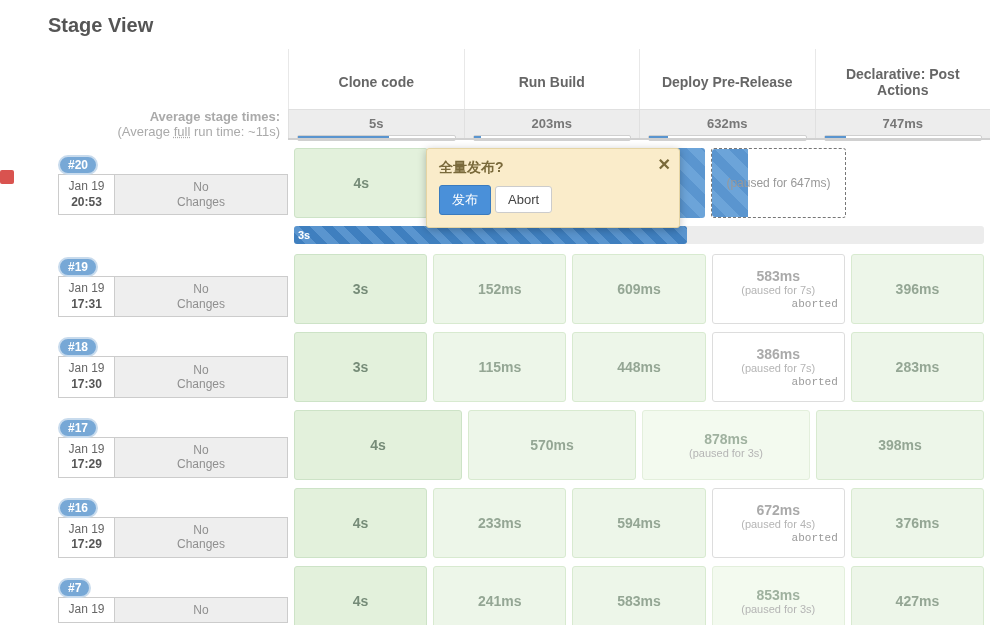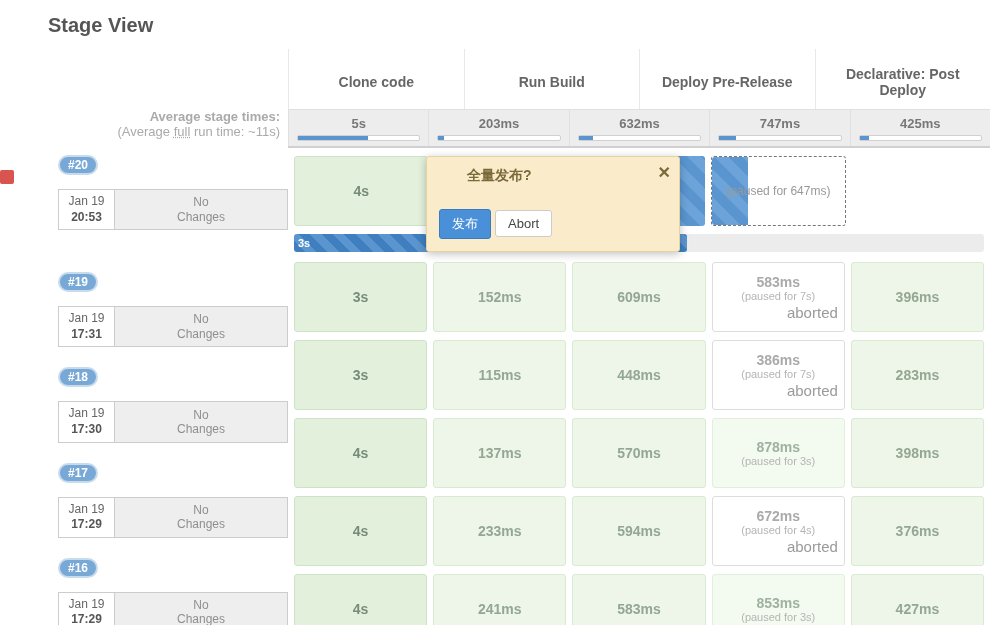--- a/index.html
+++ b/index.html
@@ -46,21 +46,21 @@
       display:inline-block;
       background:#77a8d6;
       color:#fff;
       font-size:12px;
       font-weight:700;
       padding:1px 8px;
       border-radius:10px;
       border: 2px solid #c8dbed;
       position:relative;
       top:4px;
-      margin-bottom:18px;
+      margin-bottom:3px;
     }
     .build-card {
       display:flex;
       border:1px solid #ccc;
       background:#eee;
       color:#8f8f8f;
       font-size:12px;
     }
     .build-card .datebox {
       background:#fff;
@@ -110,21 +110,21 @@
       background:#ededed;
     }
     .avgcell {
       flex:1;
       text-align:center;
       color:#777;
       font-size:13px;
       font-weight:600;
       border-left:1px solid #e0e0e0;
       padding:6px 0 2px 0;
-      height:36px;
+      height:28px;
     }
     .avgbar-wrap {
       height:6px;
       background:#fff;
       margin:4px 8px 0 8px;
       border:1px solid #d0d0d0;
       border-radius:2px;
       position:relative;
     }
     .avgbar-fill {
@@ -164,26 +164,27 @@
       background:#fff;
       border:1px solid #ddd;
       color:#aaa;
     }
     .runcell .sub {
       font-size:11px;
       font-weight:400;
       color:#b5b5b5;
     }
     .runcell .abt {
-      font-size:15px;
+      font-size:11px;
       font-weight:400;
       color:#9a9a9a;
       align-self:flex-end;
       padding-right:6px;
       margin-top:2px;
+      font-family:Liberation Mono, monospace;
     }
     .runcell.running {
       background: repeating-linear-gradient(45deg,#5a95cf,#5a95cf 10px,#6ca4d9 10px,#6ca4d9 20px);
       border: none;
     }
     .runcell.paused {
       background:#fff;
       border:1px dashed #777;
       color:#999;
       font-weight:400;
@@ -236,39 +237,37 @@
       border-radius:3px;
       box-shadow: 0 2px 8px rgba(0,0,0,0.25);
       padding:10px 12px 12px 12px;
       z-index:20;
     }
     .input-popup .msg {
       color:#7a6a3b;
       font-size:14px;
       font-weight:600;
       margin-bottom:8px;
-      margin-left:28px;
     }
     .input-popup .close {
       position:absolute;
       right:8px; top:6px;
       color:#7a6a3b;
       font-weight:700;
       font-size:16px;
       cursor:pointer;
     }
     .btn {
       display:inline-block;
       padding:5px 12px;
       font-size:13px;
       border-radius:3px;
       border:1px solid;
       cursor:pointer;
       margin-right:4px;
-      margin-top:16px;
     }
     .btn.primary {
       background:#4a90d9;
       color:#fff;
       border-color:#3a7bbf;
     }
     .btn.default {
       background:#fff;
       color:#444;
       border-color:#ccc;
@@ -341,21 +340,21 @@
               <div class="changes">No</div>
             </div></div>
         </div>
   </div>
 
   <div class="grid">
     <div class="headrow" id="headrow">
           <div class="headcell">Clone code</div>
           <div class="headcell">Run Build</div>
           <div class="headcell">Deploy Pre-Release</div>
-          <div class="headcell">Declarative: Post Deploy</div>
+          <div class="headcell">Declarative: Post Actions</div>
         </div>
     <div class="avgrow" id="avgrow">
           <div class="avgcell">
             <div>5s</div>
             <div class="avgbar-wrap">
               <div class="avgbar-fill" style="width:58%"></div>
             </div>
           </div>
           <div class="avgcell">
             <div>203ms</div>
@@ -368,26 +367,20 @@
             <div class="avgbar-wrap">
               <div class="avgbar-fill" style="width:12%"></div>
             </div>
           </div>
           <div class="avgcell">
             <div>747ms</div>
             <div class="avgbar-wrap">
               <div class="avgbar-fill" style="width:14%"></div>
             </div>
           </div>
-          <div class="avgcell">
-            <div>425ms</div>
-            <div class="avgbar-wrap">
-              <div class="avgbar-fill" style="width:8%"></div>
-            </div>
-          </div>
         </div>
     <div id="runrows">
           <div class="runrow active">
             <div class="runcell">
               <div>4s</div>
             </div>
             <div class="runcell running"></div>
             <div class="runcell running"></div>
             <div class="runcell paused">
               <div class="stripe"></div>
@@ -435,23 +428,20 @@
             </div>
             <div class="runcell light">
               <div>283ms</div>
             </div>
           </div>
           <div class="runrow">
             <div class="runcell">
               <div>4s</div>
             </div>
             <div class="runcell light">
-              <div>137ms</div>
-            </div>
-            <div class="runcell light">
               <div>570ms</div>
             </div>
             <div class="runcell veryfaint">
               <div>878ms</div>
               <div class="sub">(paused for 3s)</div>
             </div>
             <div class="runcell light">
               <div>398ms</div>
             </div>
           </div>

